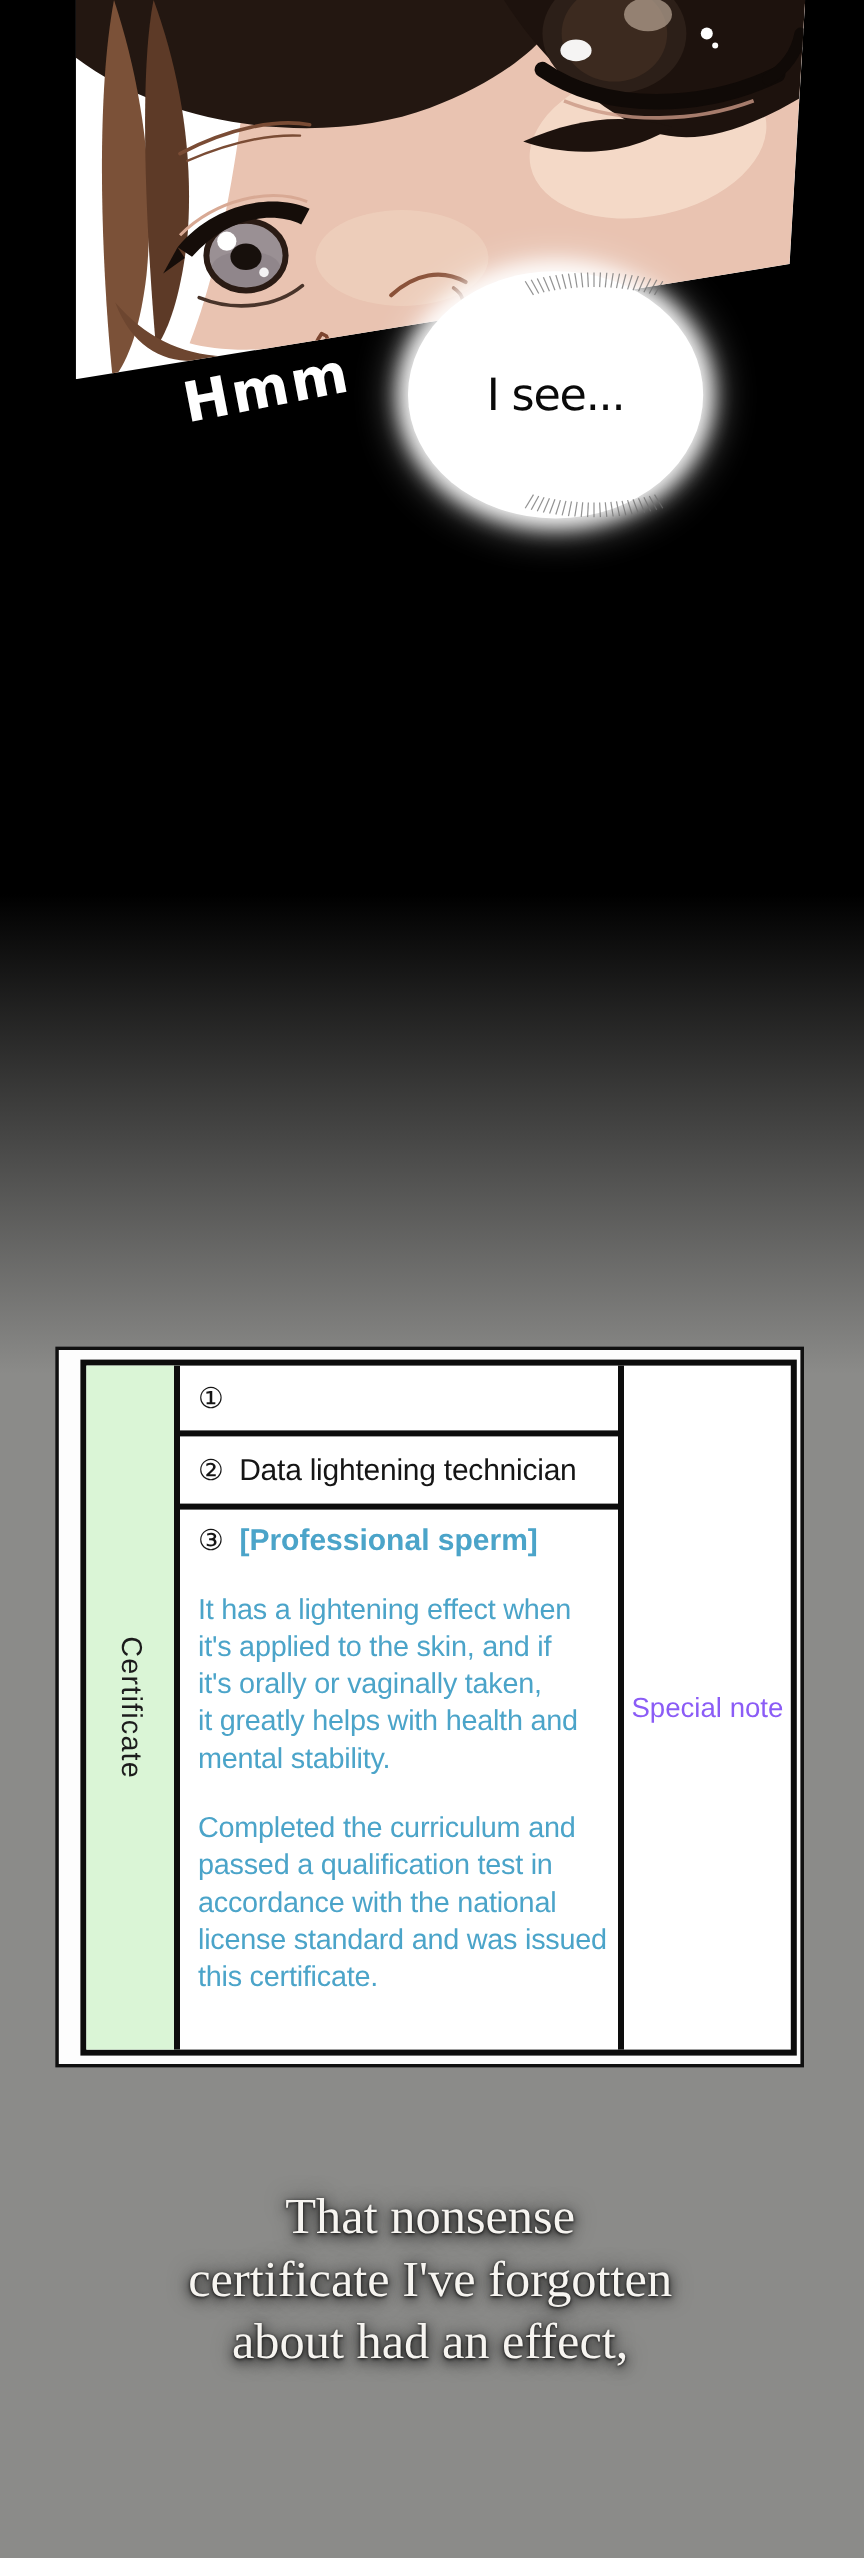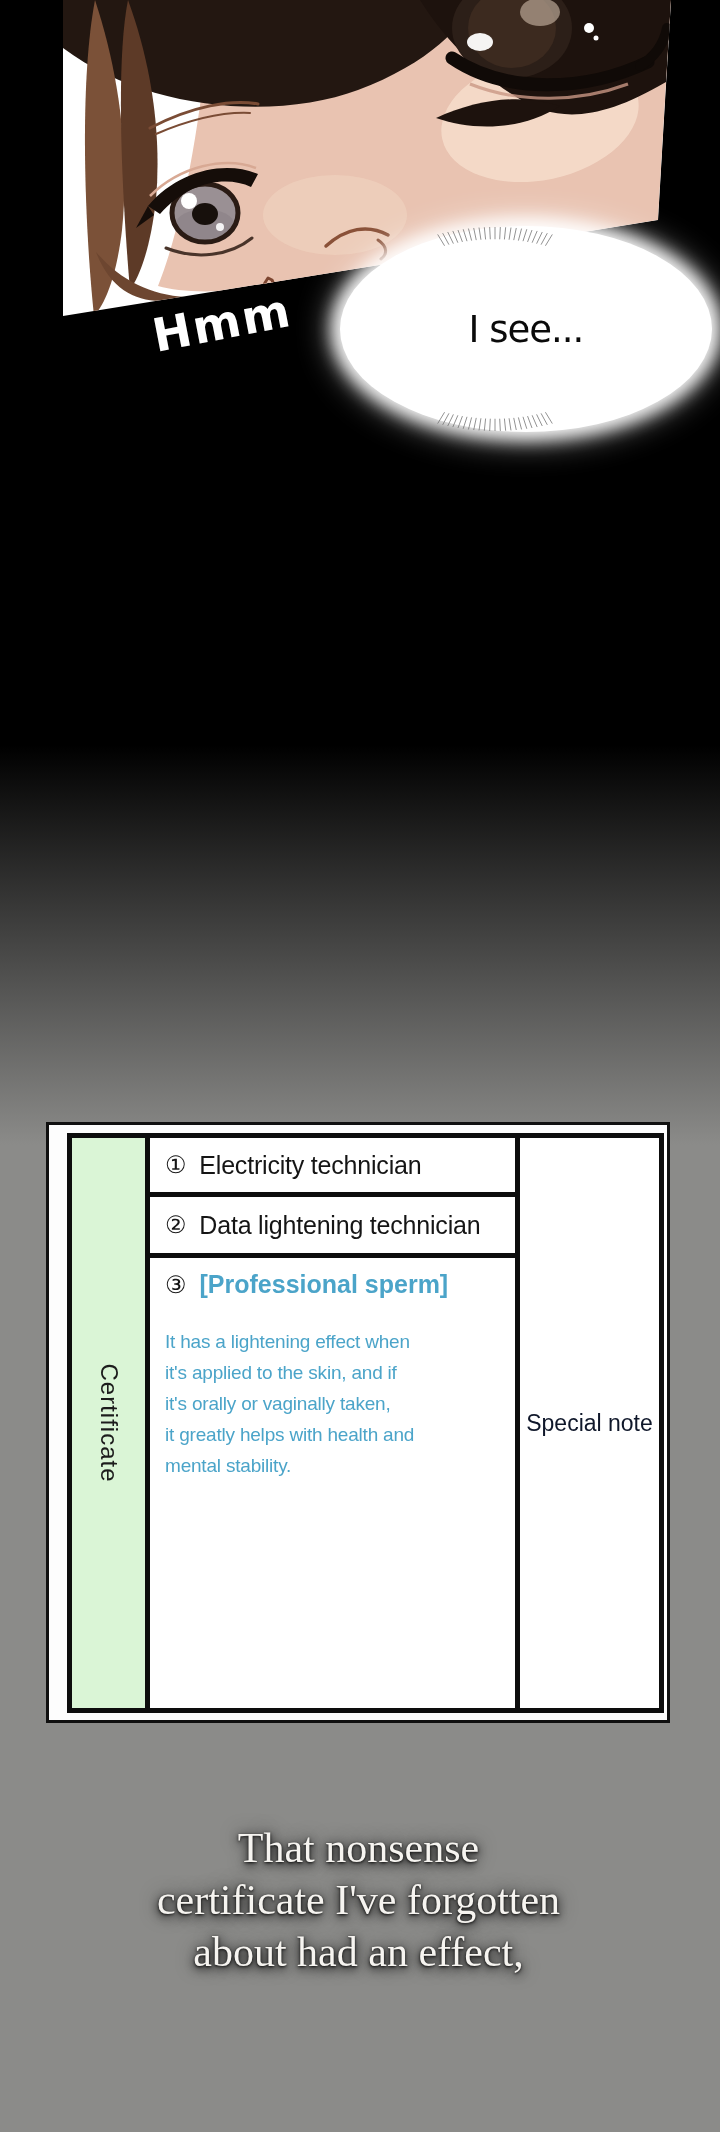--- a/index.html
+++ b/index.html
@@ -9,21 +9,21 @@
     font-family:"Liberation Sans",sans-serif;
   }
   
   .face-svg{position:absolute;left:0;top:0;z-index:1;}
   .sfx-hmm{
     position:absolute;left:152px;top:296px;z-index:3;
     font-family:"DejaVu Sans",sans-serif;font-weight:700;font-size:46px;color:#fff;
     transform:rotate(-11deg);letter-spacing:2px;
   }
   .bubble{
-    position:absolute;left:340px;top:226px;width:372px;height:206px;z-index:2;
+    position:absolute;left:340px;top:226px;width:246px;height:206px;z-index:2;
     background:#fff;border-radius:50%;
     box-shadow:0 0 16px 8px rgba(255,255,255,.92),0 0 30px 12px rgba(255,255,255,.45);
     display:flex;align-items:center;justify-content:center;
   }
   .bubble-text{
     font-family:"DejaVu Sans",sans-serif;font-size:37px;color:#0a0a0a;letter-spacing:-1px;
   }
   .ticks-svg{position:absolute;left:0;top:0;z-index:3;pointer-events:none;}
   
   .cert-outer{
@@ -49,26 +49,26 @@
     display:flex;align-items:center;gap:13px;padding-left:15px;box-sizing:border-box;
     font-size:25px;color:#151515;letter-spacing:-0.2px;
   }
   .row-1{height:59px;border-bottom:5px solid #0d0d0d;}
   .row-2{height:61px;border-bottom:5px solid #0d0d0d;}
   .row-3{flex:1;padding:12px 8px 0 15px;box-sizing:border-box;}
   .row3-head{display:flex;align-items:center;gap:13px;font-size:25px;color:#151515;}
   .num{font-size:24px;color:#151515;}
   .blue{color:#4ba4c9;font-weight:bold;}
   .cert-desc{
-    margin-top:27px;font-size:19px;line-height:31px;color:#4ba4c9;
+    margin-top:27px;font-size:24px;line-height:31px;color:#4ba4c9;
     white-space:pre-line;letter-spacing:-0.2px;
   }
   .col-note{
     flex:1;display:flex;align-items:center;justify-content:center;
-    font-size:23px;color:#0f172a;white-space:nowrap;
+    font-size:23px;color:#8b5cf6;white-space:nowrap;
   }
   
   .caption{
     position:absolute;left:0;top:1822px;width:717px;z-index:2;
     text-align:center;font-family:"Liberation Serif",serif;
     font-size:42px;line-height:52px;color:#f6f4f0;white-space:pre-line;
     text-shadow:0 3px 10px rgba(0,0,0,.85),0 0 18px rgba(0,0,0,.6),0 1px 3px rgba(0,0,0,.9);
   }
 </style>
 </head>
@@ -194,36 +194,40 @@
   <div class="cert-outer">
     <div class="cert-table">
 
       <div class="col-side">
         <span>Certificate</span>
       </div>
 
       <div class="col-main">
         <div class="cert-row row-1">
           <span class="num">①</span>
-          <span>Electricity technician</span>
         </div>
         <div class="cert-row row-2">
           <span class="num">②</span>
           <span>Data lightening technician</span>
         </div>
         <div class="row-3">
           <div class="row3-head">
             <span class="num">③</span>
             <span class="blue">[Professional sperm]</span>
           </div>
           <div class="cert-desc">It has a lightening effect when
 it's applied to the skin, and if
 it's orally or vaginally taken,
 it greatly helps with health and
 mental stability.</div>
+          <div class="cert-desc">Completed the curriculum and
+passed a qualification test in
+accordance with the national
+license standard and was issued
+this certificate.</div>
         </div>
       </div>
 
       <div class="col-note">
         <span>Special note</span>
       </div>
 
     </div>
   </div>
 

